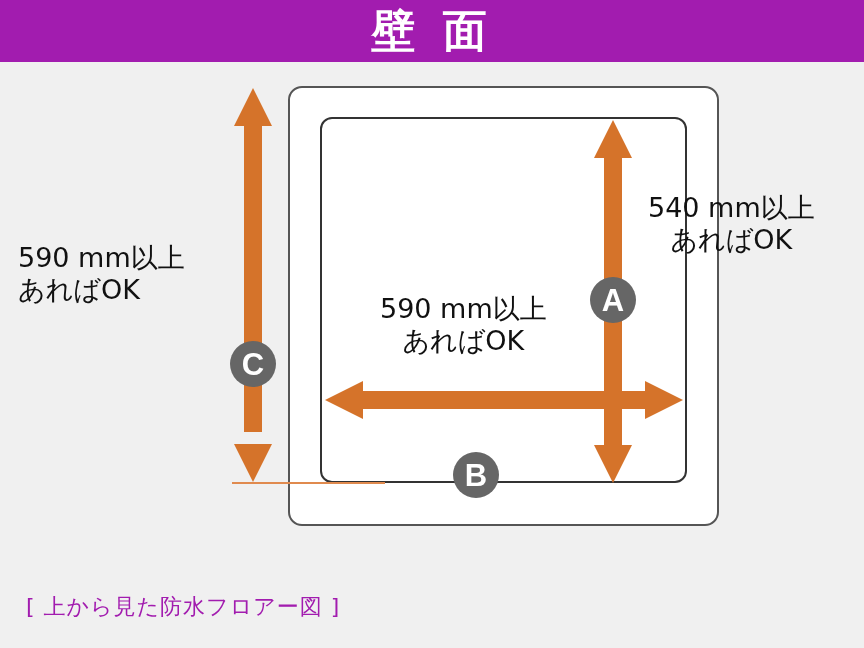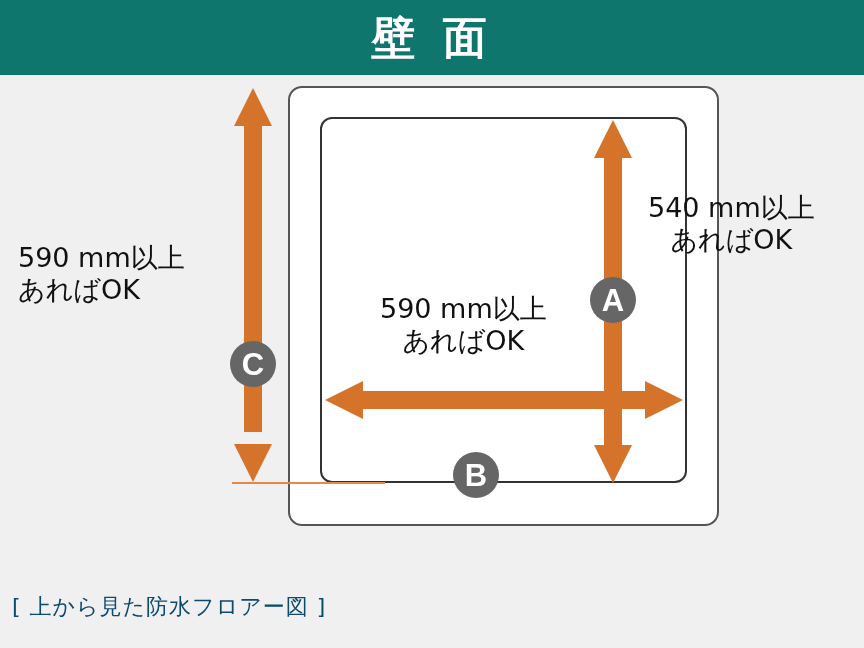--- a/index.html
+++ b/index.html
@@ -14,22 +14,22 @@
     overflow: hidden;
     position: relative;
   }
 
   
   .header-bar {
     position: absolute;
     left: 0;
     top: 0;
     width: 864px;
-    height: 75px;
-    background: #0f766e;
+    height: 62px;
+    background: #a21caf;
     display: flex;
     align-items: center;
     justify-content: center;
   }
   .header-title {
     color: #ffffff;
     font-size: 44px;
     font-weight: bold;
     letter-spacing: 6px;
     line-height: 1;
@@ -119,24 +119,24 @@
     font-family: "DejaVu Sans", "Liberation Sans", sans-serif;
   }
   .dim-label .l2 { display: block; }
   .label-a { left: 648px; top: 117px; text-align: center; }
   .label-b { left: 380px; top: 218px; text-align: center; }
   .label-c { left: 18px; top: 167px; text-align: left; }
 
   
   .caption {
     position: absolute;
-    left: 12px;
+    left: 26px;
     top: 592px;
     font-size: 22px;
-    color: #0c4a6e;
+    color: #a21caf;
     letter-spacing: 1px;
     white-space: nowrap;
     font-family: "DejaVu Sans", "Liberation Sans", sans-serif;
   }
 </style>
 </head>
 <body>
 
 <div class="header-bar">
   <div class="header-title">壁 面</div>

